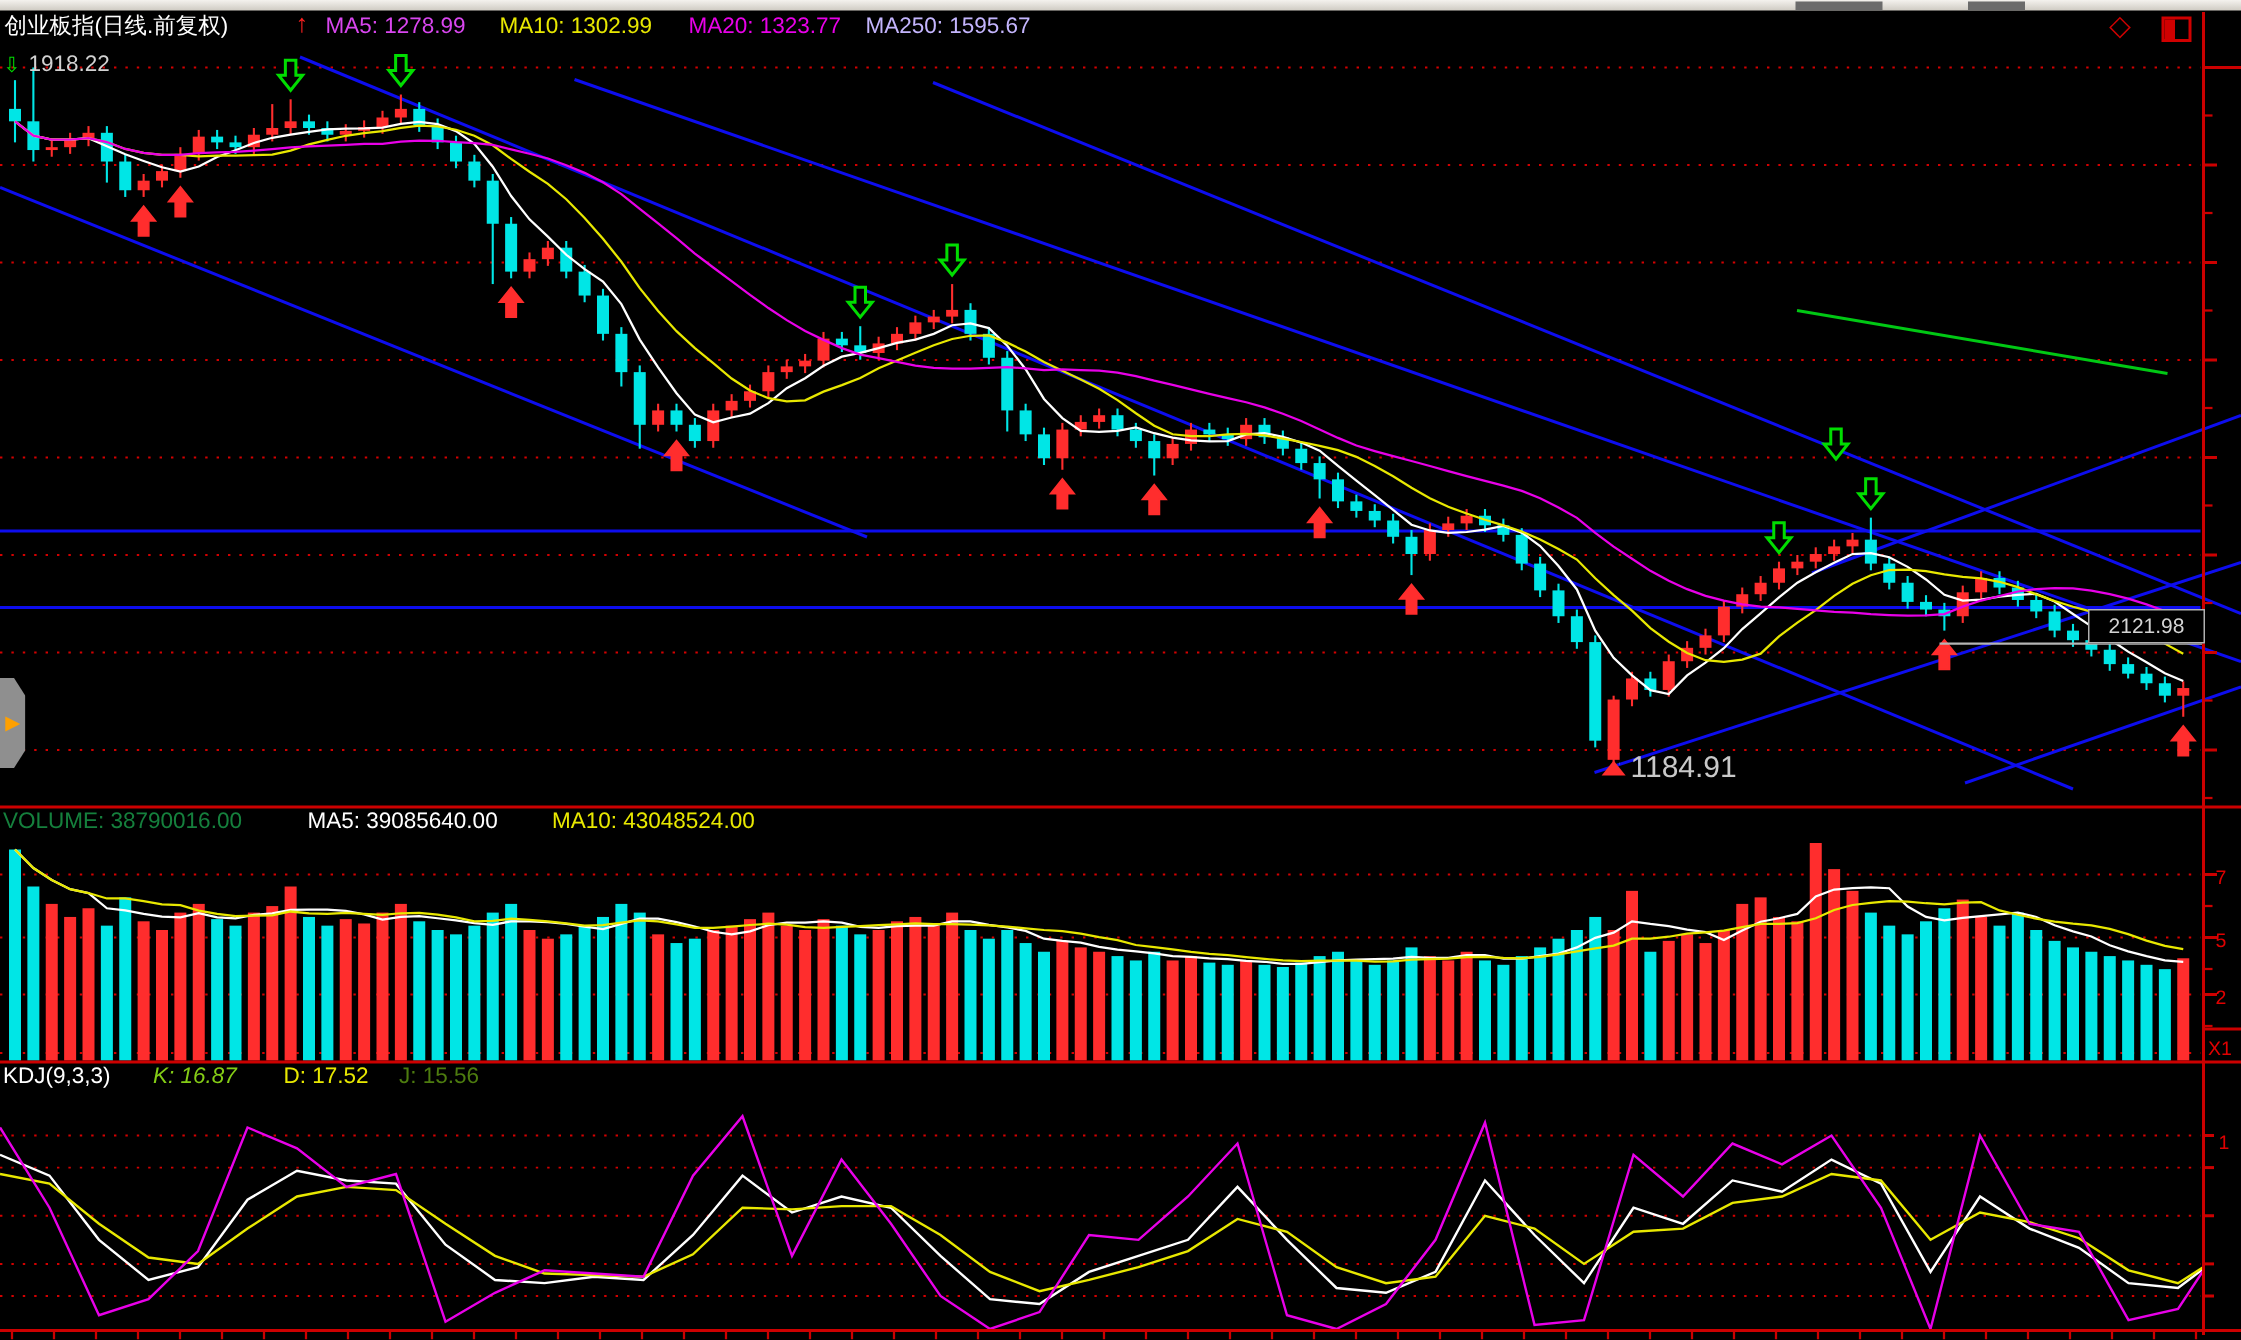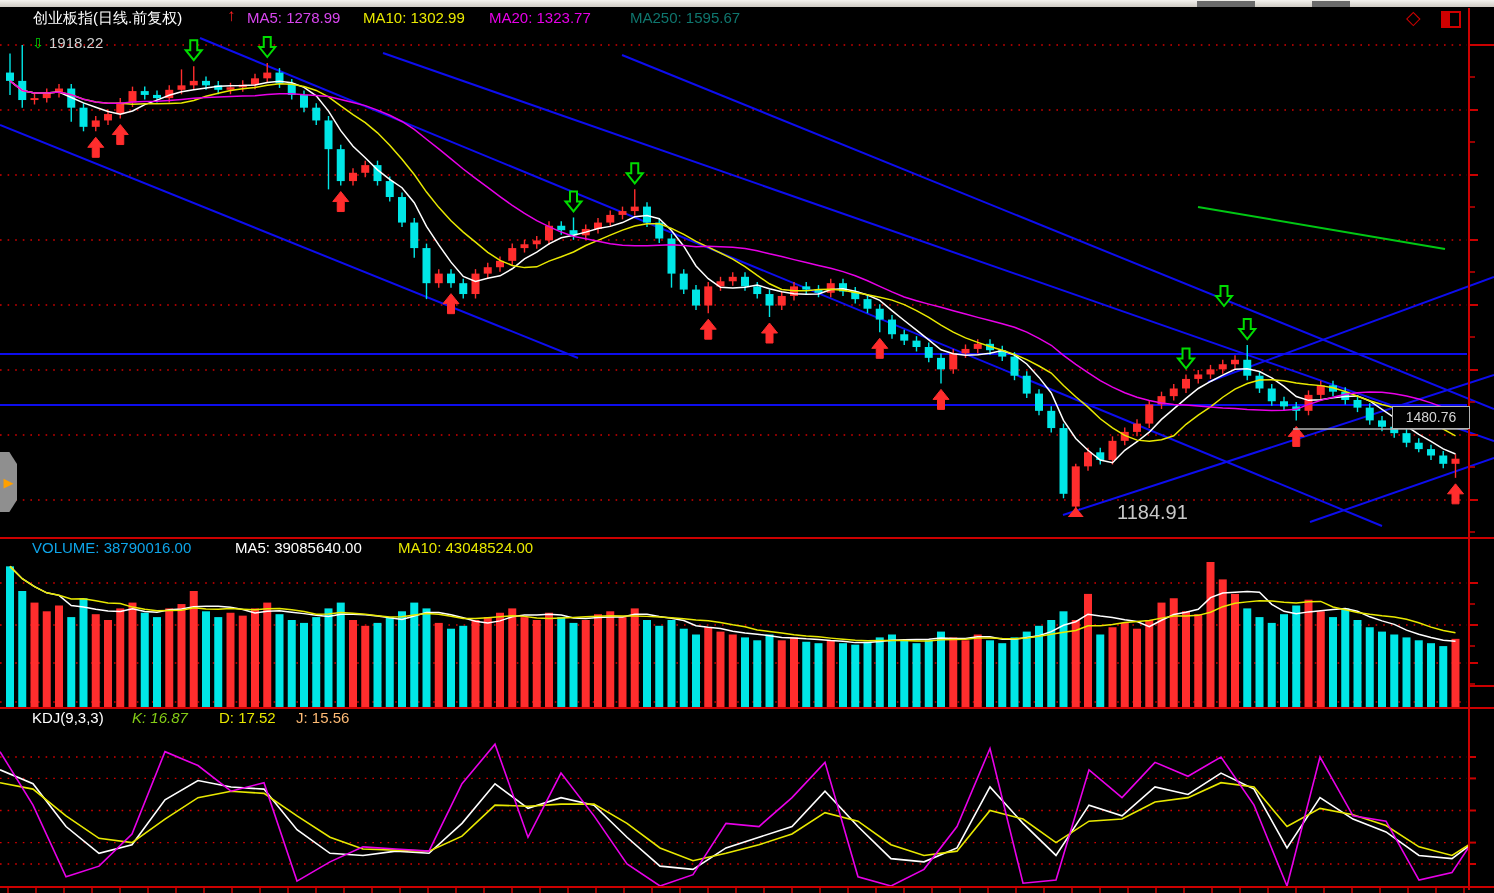--- a/index.html
+++ b/index.html
@@ -1,19 +1,19 @@
 <!DOCTYPE html>
 <html><head>
 <meta charset="utf-8">
 <style>
   html,body{margin:0;padding:0;background:#000;}
   body{position:relative;width:1494px;height:893px;overflow:hidden;
        font-family:"Liberation Sans","DejaVu Sans",sans-serif;}
   #cv{position:absolute;left:0;top:0;z-index:1;}
-  .ov{position:absolute;z-index:2;white-space:nowrap;font-size:15px;line-height:18px;margin-left:30px;}
+  .ov{position:absolute;z-index:2;white-space:nowrap;font-size:15px;line-height:18px;}
   .strip{position:absolute;left:0;top:0;width:1494px;height:7px;z-index:3;
          background:linear-gradient(#f4f2ee,#cfcbc3);}
   .strip .notch{position:absolute;top:1px;height:6px;background:#6b6b6b;}
   .tab{position:absolute;left:0;top:452px;width:17px;height:60px;background:#8f8f8f;z-index:3;
        clip-path:polygon(0 0,55% 0,100% 20%,100% 80%,55% 100%,0 100%);
        display:flex;align-items:center;justify-content:center;cursor:pointer;}
   .tab .arr{color:#ffa000;font-size:13px;}
   .winicon{position:absolute;left:1441px;top:11px;width:16px;height:13px;border:2px solid #d00000;z-index:3;cursor:pointer;}
   .winicon .inner{position:absolute;left:0;top:0;width:7px;height:13px;background:#d00000;}
   .diam{position:absolute;left:1406px;top:6px;color:#d00000;font-size:19px;z-index:3;cursor:pointer;}
@@ -547,42 +547,42 @@
       <line x1="1469" y1="842.6" x2="1476" y2="842.6" stroke="#cc0000" stroke-width="2"></line>
       <line x1="1469" y1="864" x2="1476" y2="864" stroke="#cc0000" stroke-width="2"></line>
     </g>
   </svg>
 
 <span class="ov" style="left:3px;top:9px;color:#ffffff;">创业板指(日线.前复权)</span>
 <span class="ov" style="left:197px;top:7px;color:#ff2020;font-weight:bold;font-size:17px;">↑</span>
 <span class="ov" style="left:217px;top:9px;color:#d946ef;">MA5: 1278.99</span>
 <span class="ov" style="left:333px;top:9px;color:#e8e800;text-align:center;">MA10: 1302.99</span>
 <span class="ov" style="left:459px;top:9px;color:#e800e8;">MA20: 1323.77</span>
-<span class="ov" style="left:600px;top:9px;color:#0f766e;">MA250: 1595.67</span>
+<span class="ov" style="left:577px;top:9px;color:#c4b5fd;">MA250: 1595.67</span>
 <span class="ov" style="left:2px;top:34px;color:#00dd00;font-size:14px;">⇩</span>
 <span class="ov" style="left:19px;top:34px;color:#d2d2d2;">1918.22</span>
 
 <span class="diam">◇</span>
 <div class="winicon">
     <div class="inner"></div>
   </div>
 
 <div class="tab">
   <span class="arr">▶</span>
 </div>
 
-<div class="pricebox">1480.76</div>
+<div class="pricebox">2121.98</div>
 <span class="ov" style="left:1087px;top:503px;color:#c8c8c8;font-size:20px;">1184.91</span>
 
-<span class="ov" style="left:2px;top:539px;color:#0ea5e9;">VOLUME: 38790016.00</span>
+<span class="ov" style="left:2px;top:539px;color:#15803d;">VOLUME: 38790016.00</span>
 <span class="ov" style="left:205px;top:539px;color:#ffffff;">MA5: 39085640.00</span>
 <span class="ov" style="left:368px;top:539px;color:#e8e800;text-align:right;">MA10: 43048524.00</span>
 
 <span class="ov" style="left:2px;top:709px;color:#ffffff;">KDJ(9,3,3)</span>
 <span class="ov" style="left:102px;top:709px;color:#84cc16;font-style:italic;">K: 16.87</span>
 <span class="ov" style="left:189px;top:709px;color:#e8e800;">D: 17.52</span>
-<span class="ov" style="left:266px;top:709px;color:#fdba74;">J: 15.56</span>
+<span class="ov" style="left:266px;top:709px;color:#4d7c0f;">J: 15.56</span>
 
 <span class="ov axis-num" style="left:1477px;top:576px;">7</span>
 <span class="ov axis-num" style="left:1477px;top:618px;">5</span>
 <span class="ov axis-num" style="left:1477px;top:656px;">2</span>
 <span class="ov axis-num" style="left:1472px;top:690px;">X1</span>
 <span class="ov axis-num" style="left:1479px;top:753px;">1</span>
 
 </body></html>

